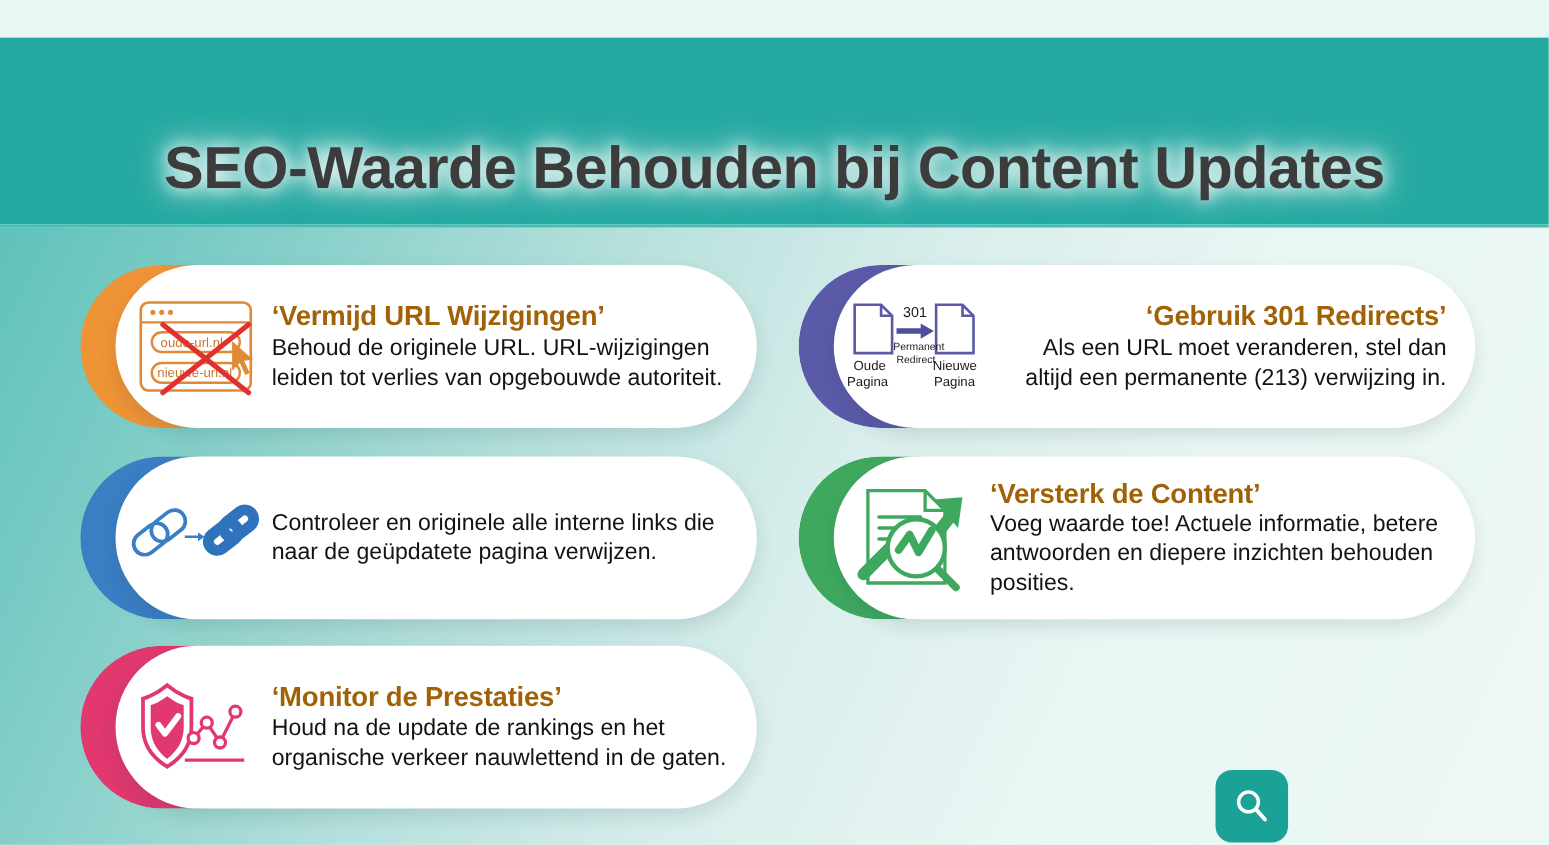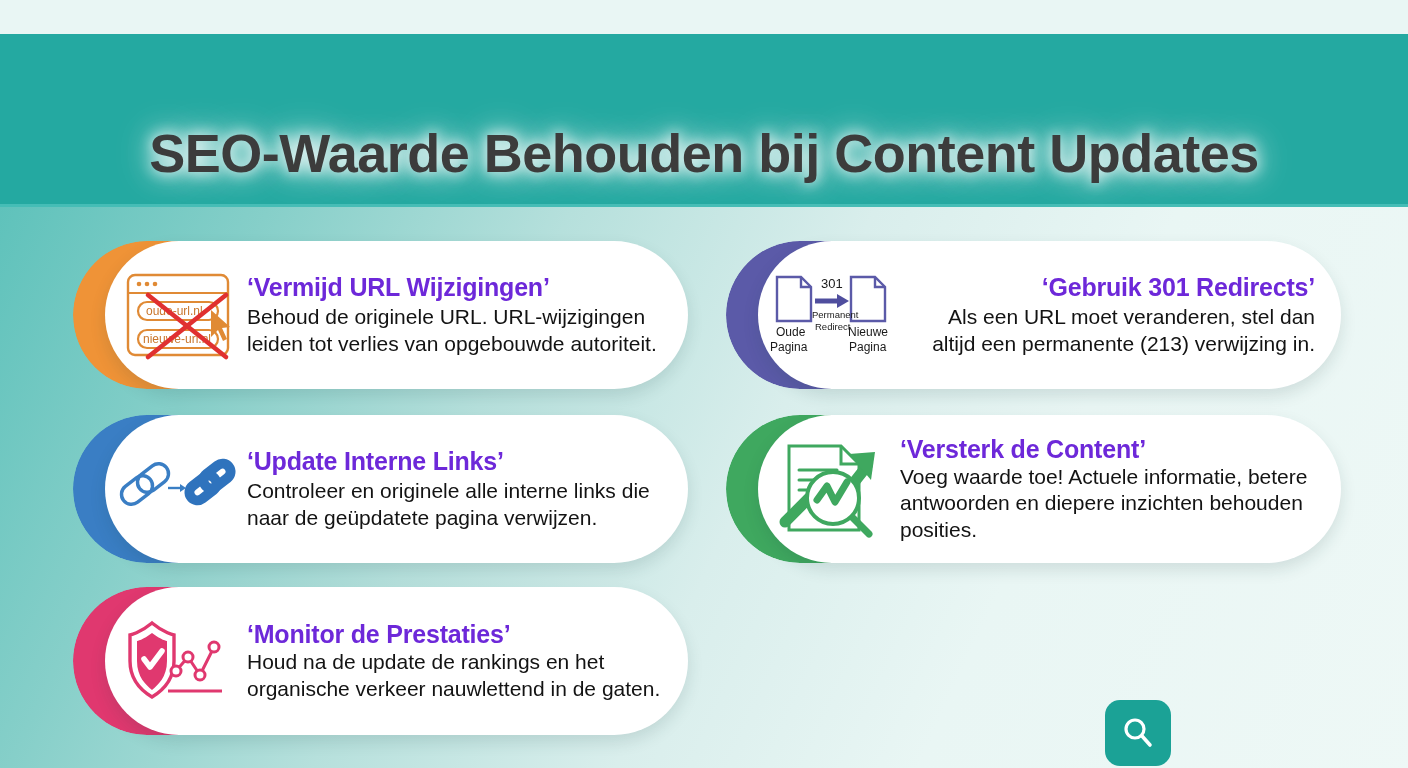--- a/index.html
+++ b/index.html
@@ -72,21 +72,21 @@
     box-shadow:0 7px 16px rgba(20,60,60,.13);
     display:flex;align-items:center;
   }
   .card-icon{
     width:138px;min-width:138px;height:120px;
     display:flex;align-items:center;justify-content:center;
     margin-left:4px;
   }
   .card-text{padding-right:26px;}
   .card-heading{
-    font-size:25px;font-weight:bold;color:#6d28d9;
+    font-size:25px;font-weight:bold;color:#a16207;
     line-height:1.12;margin:0 0 3px 0;letter-spacing:-0.2px;
     white-space:nowrap;
   }
   .card-desc{
     font-size:21px;color:#131313;line-height:1.24;margin:0;
   }
 
   .card1{left:73px;top:207px;width:615px;}
   .card1 .card-body{width:583px;}
   .card2{left:726px;top:207px;width:615px;text-align:right;}
@@ -190,21 +190,20 @@
           </g>
           <g fill="none" stroke="#2f73bd" stroke-width="10" stroke-linecap="round">
             <rect x="74" y="34" width="30" height="16" rx="8" transform="rotate(-38 89 42)"></rect>
             <rect x="88" y="22" width="30" height="16" rx="8" transform="rotate(-38 103 30)"></rect>
           </g>
           <line x1="54" y1="42" x2="68" y2="42" stroke="#3a7ec4" stroke-width="2.4"></line>
           <path d="M66 38 L72 42 L66 46 Z" fill="#3a7ec4"></path>
         </svg>
       </div>
       <div class="card-text">
-        <div class="card-heading">‘Update Interne Links’</div>
         <div class="card-desc">Controleer en originele alle interne links die naar de geüpdatete pagina verwijzen.</div>
       </div>
     </div>
   </div>
 
   <div class="card card4">
     <div class="card-arc" style="--accent:#3fa85f"></div>
     <div class="card-body">
       <div class="card-icon">
         <svg width="120" height="106" viewBox="0 0 120 106">

